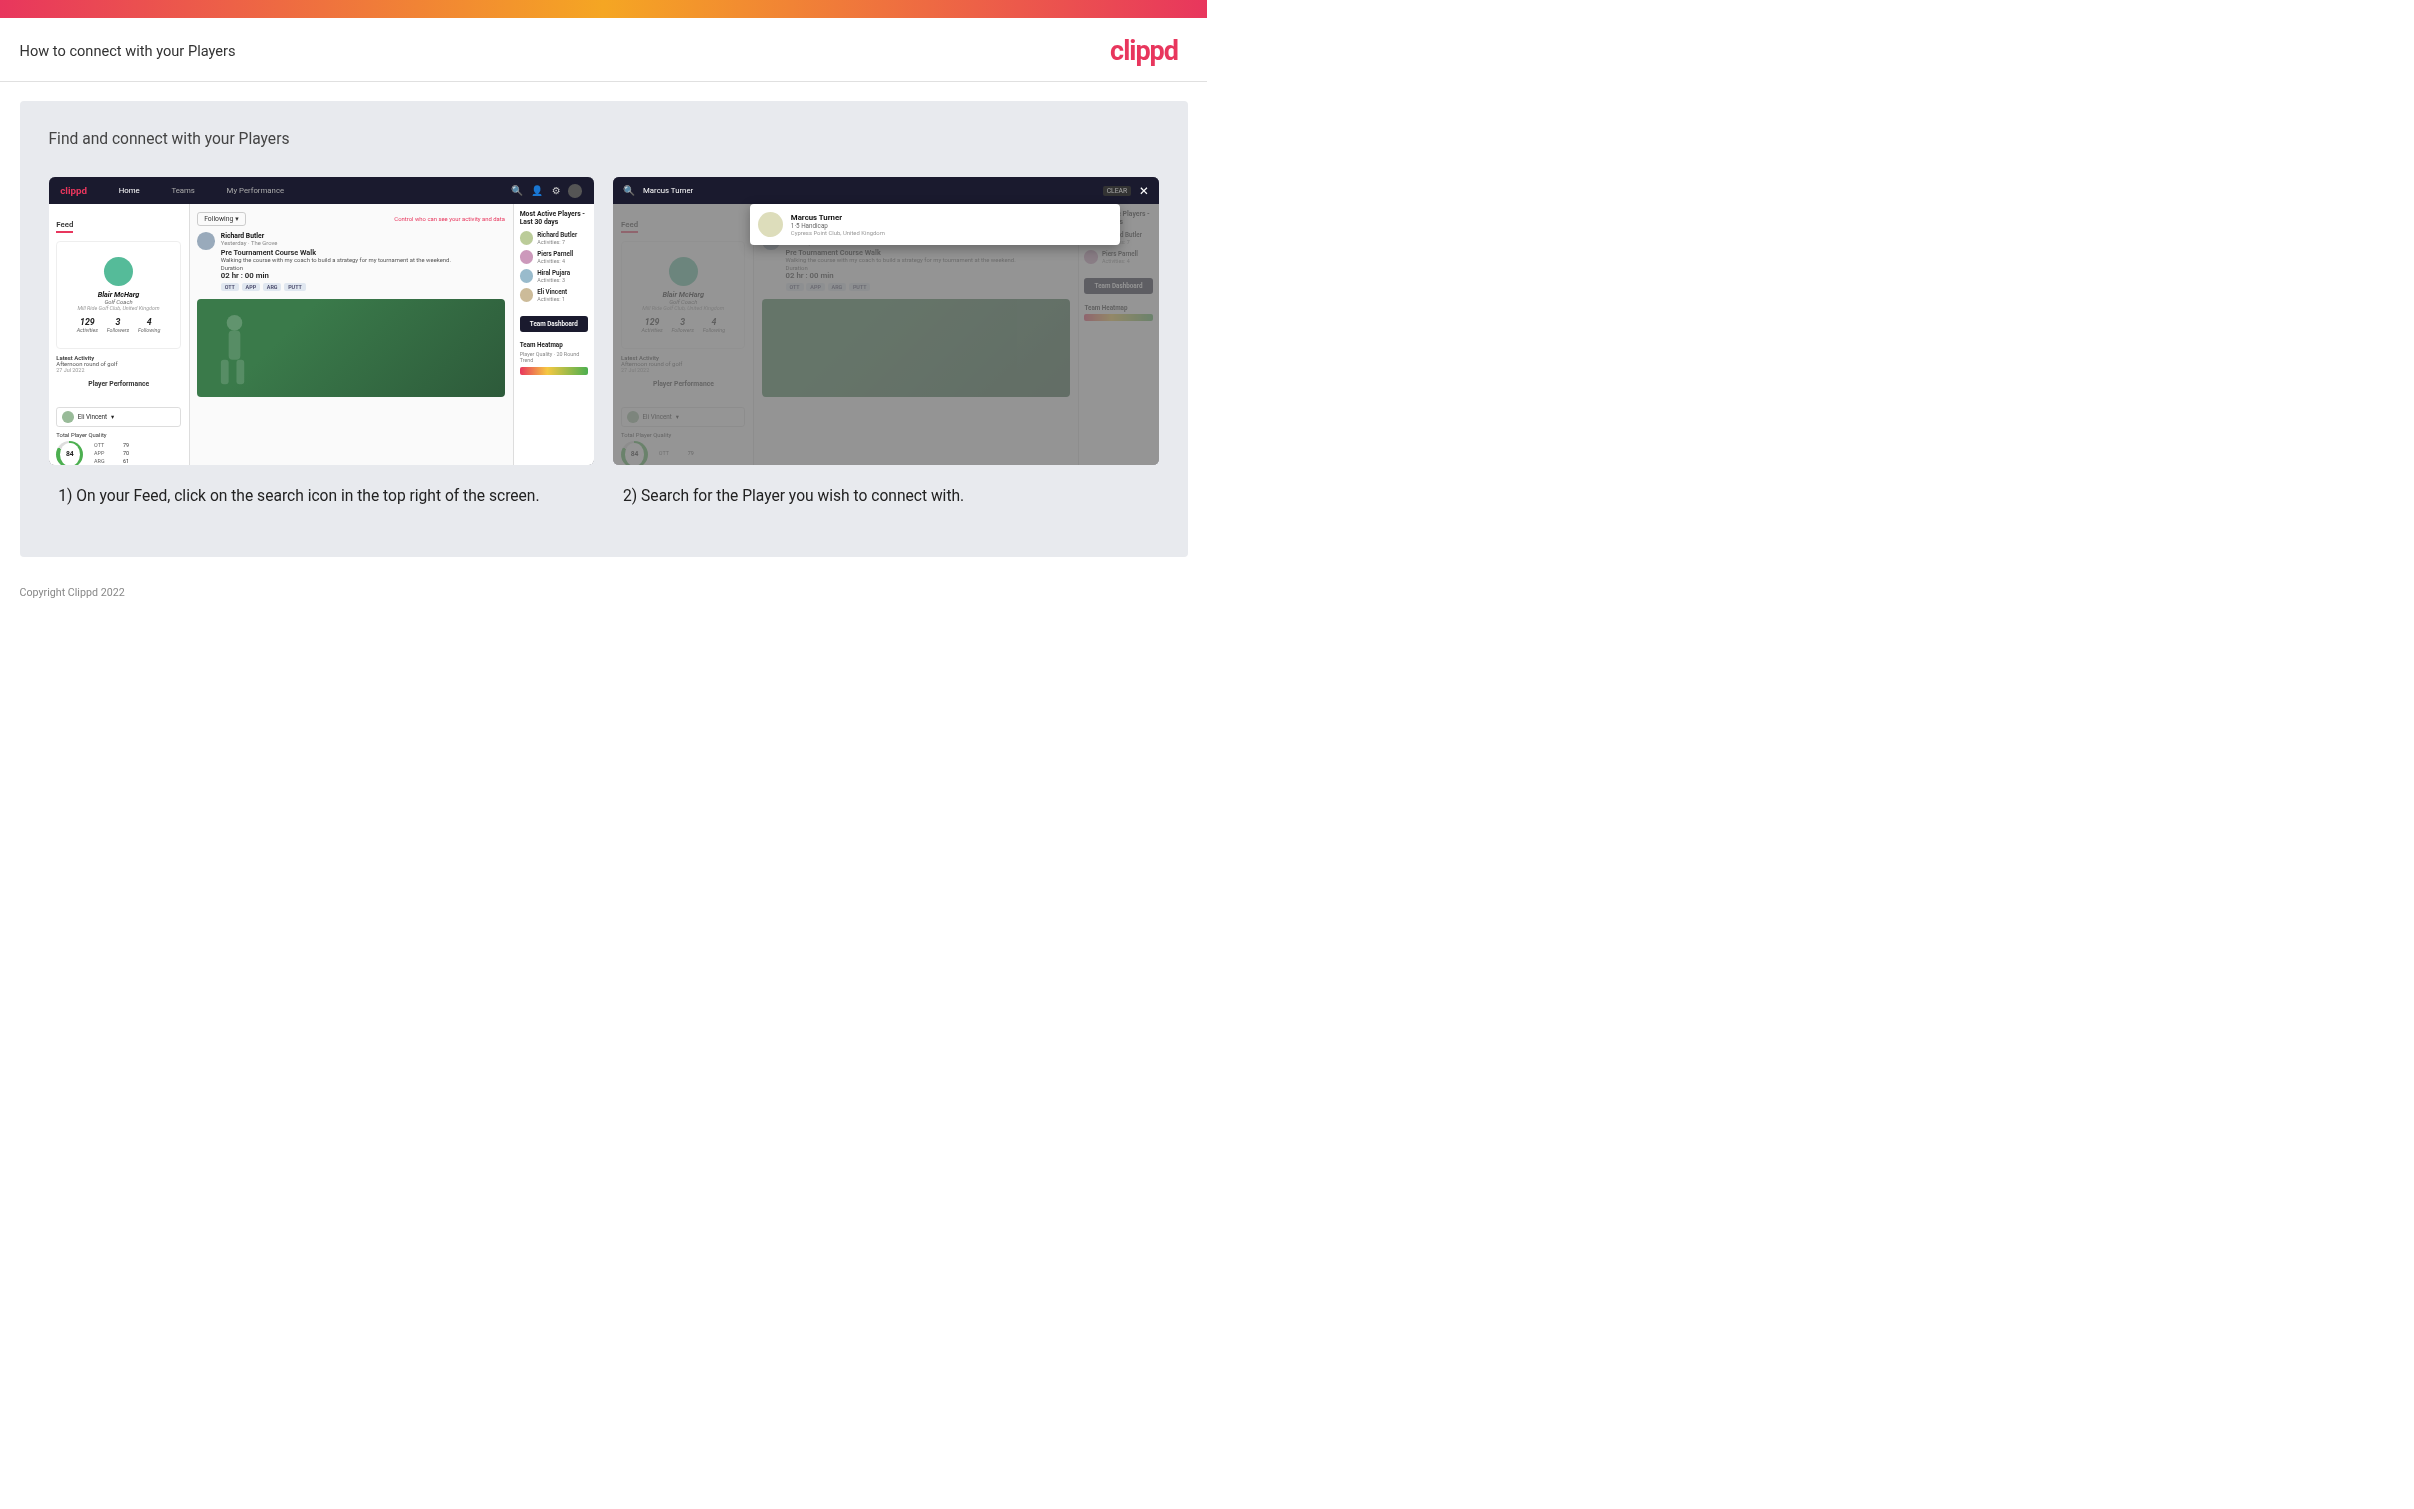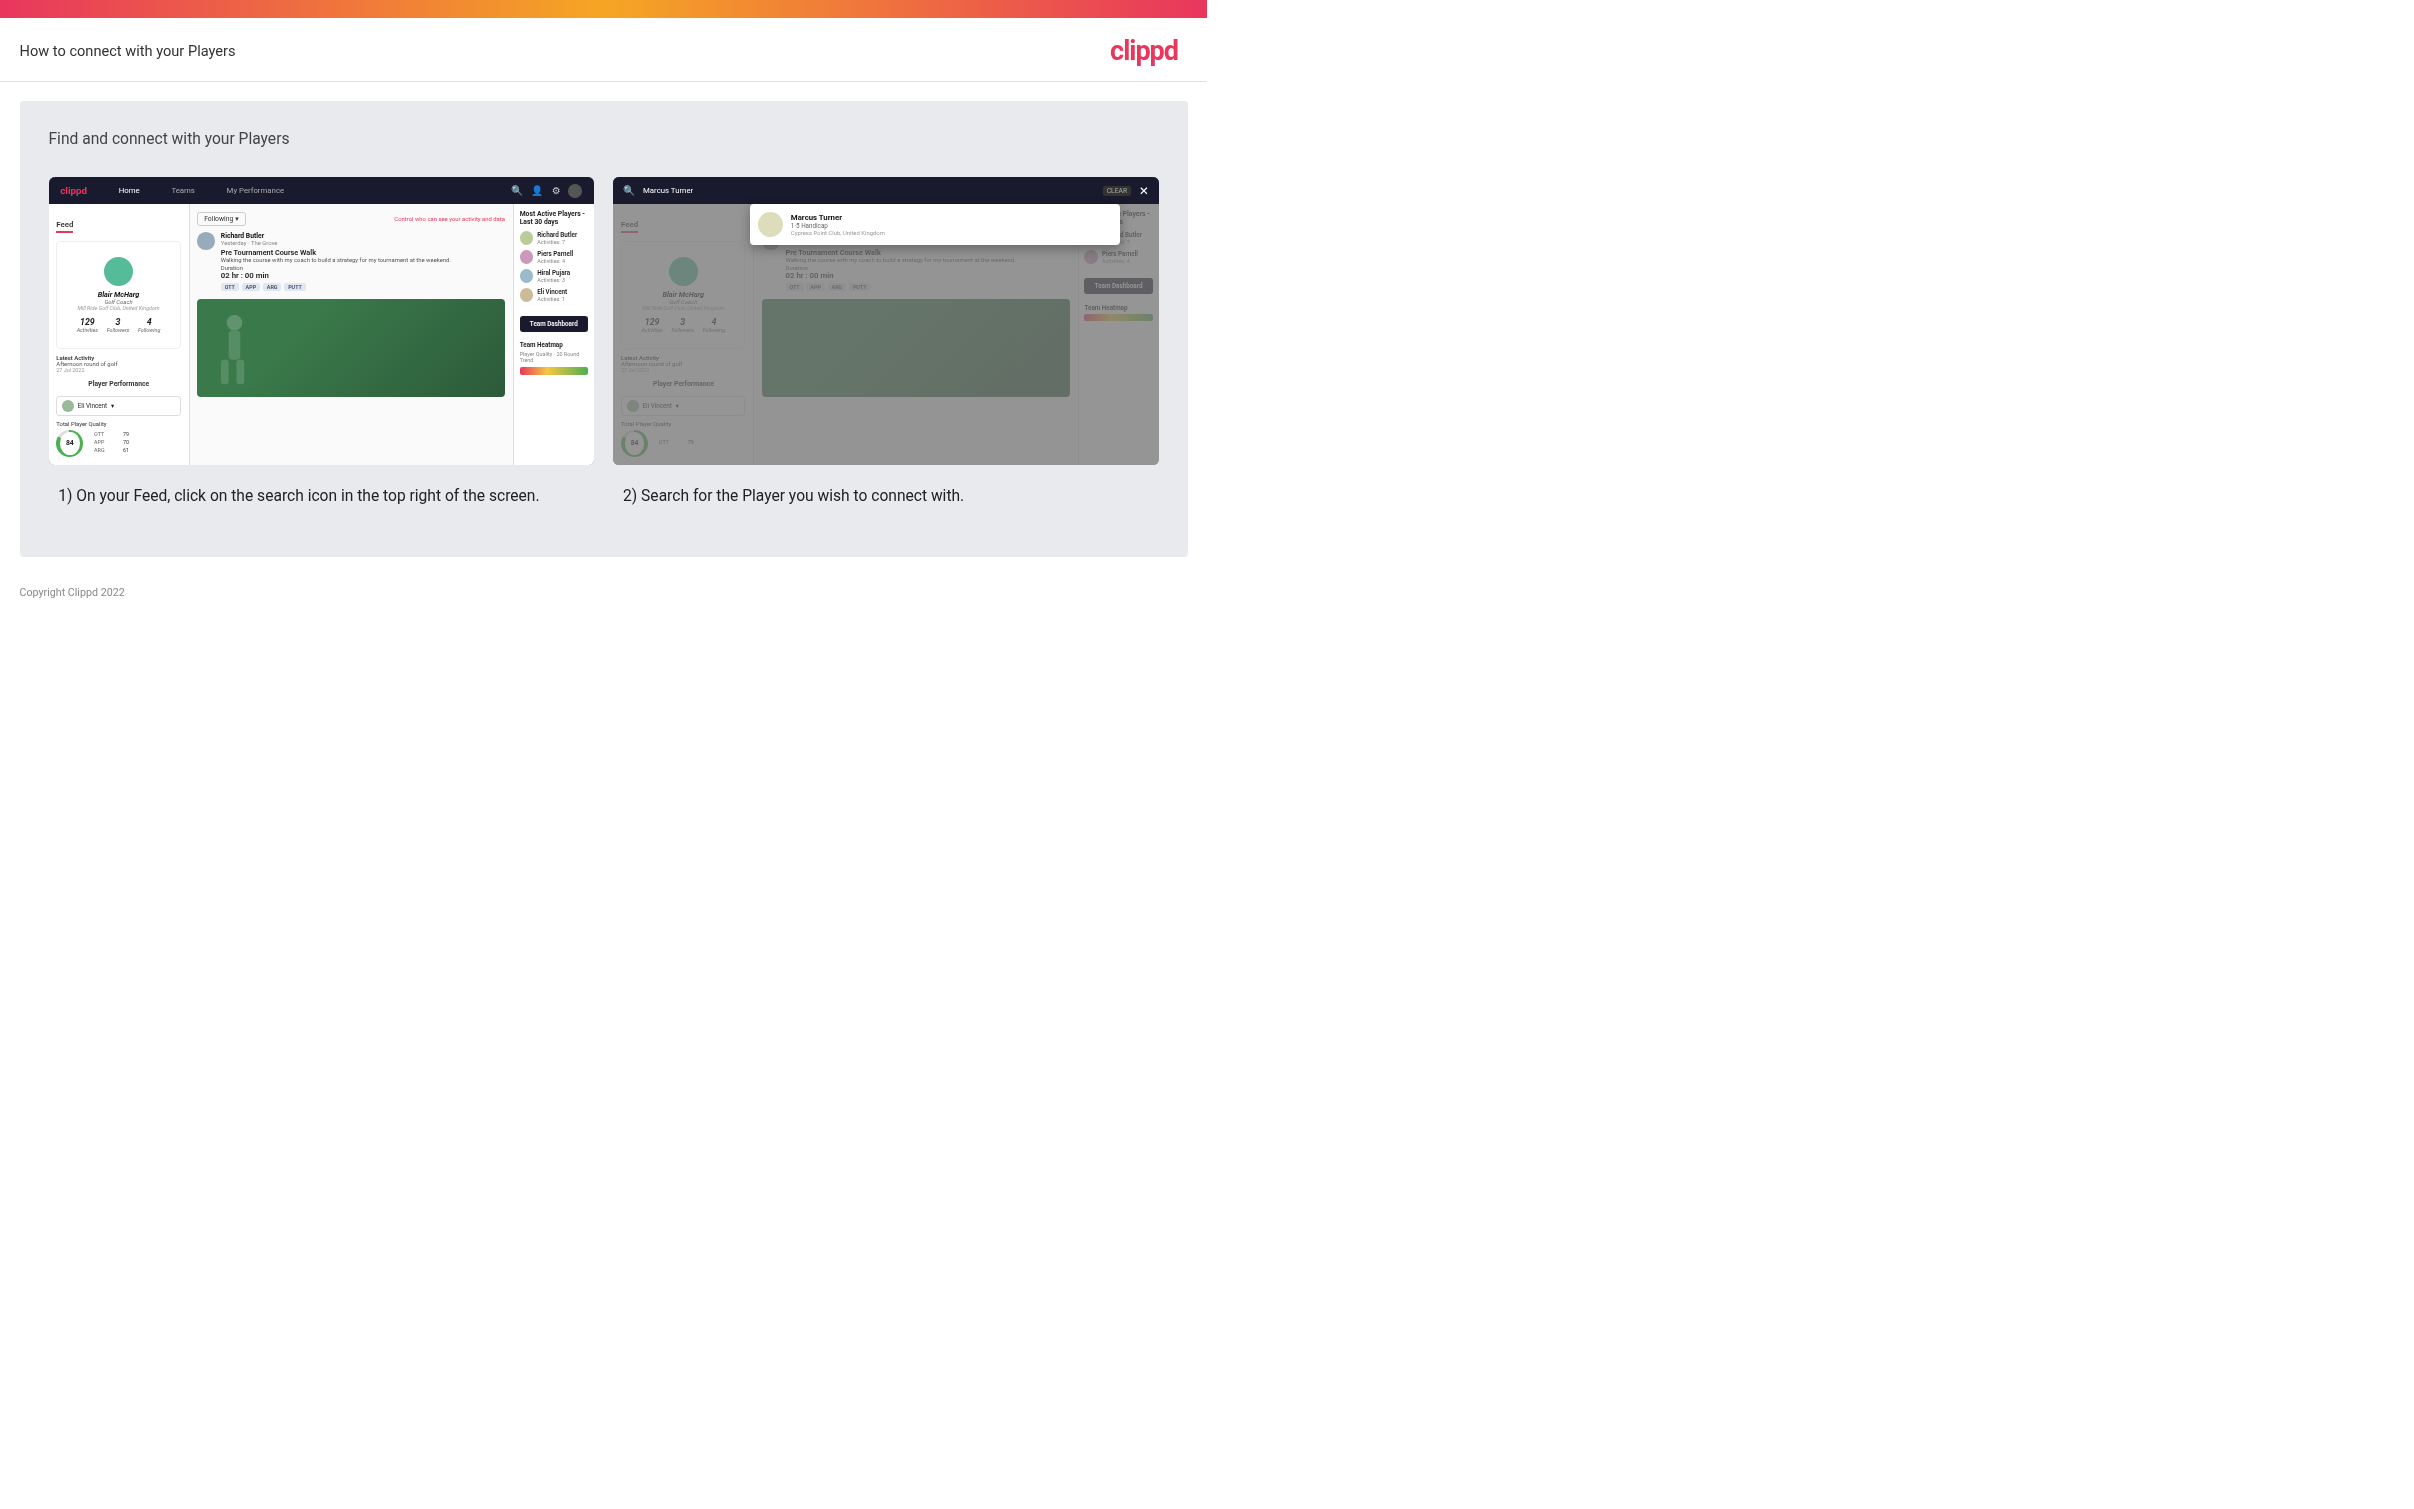--- a/index.html
+++ b/index.html
@@ -188,21 +188,21 @@
     }
     .la-label { font-size: 5.9px; font-weight: 600; color: #333; }
     .la-value { font-size: 5.9px; color: #555; }
     .la-date { font-size: 5.4px; color: #999; }
 
     .section-title {
       font-size: 6.8px;
       font-weight: 700;
       color: #333;
       margin-top: 7.8px;
-      margin-bottom: 8px;
+      margin-bottom: 19px;
       padding-left: 32px;
     }
     .player-select {
       display: flex;
       align-items: center;
       gap: 3.9px;
       border: 1px solid #ddd;
       border-radius: 2.9px;
       padding: 2.9px 4.9px;
       font-size: 6.3px;

